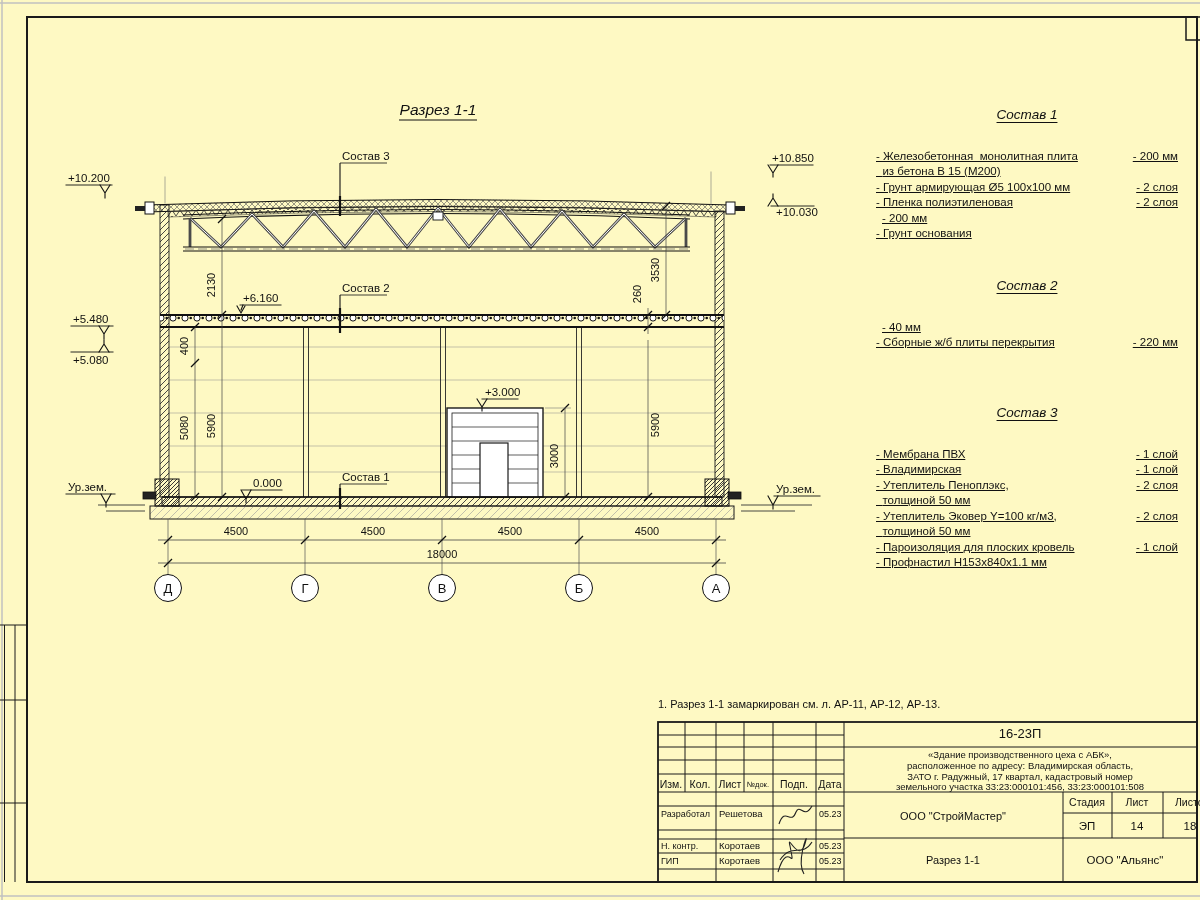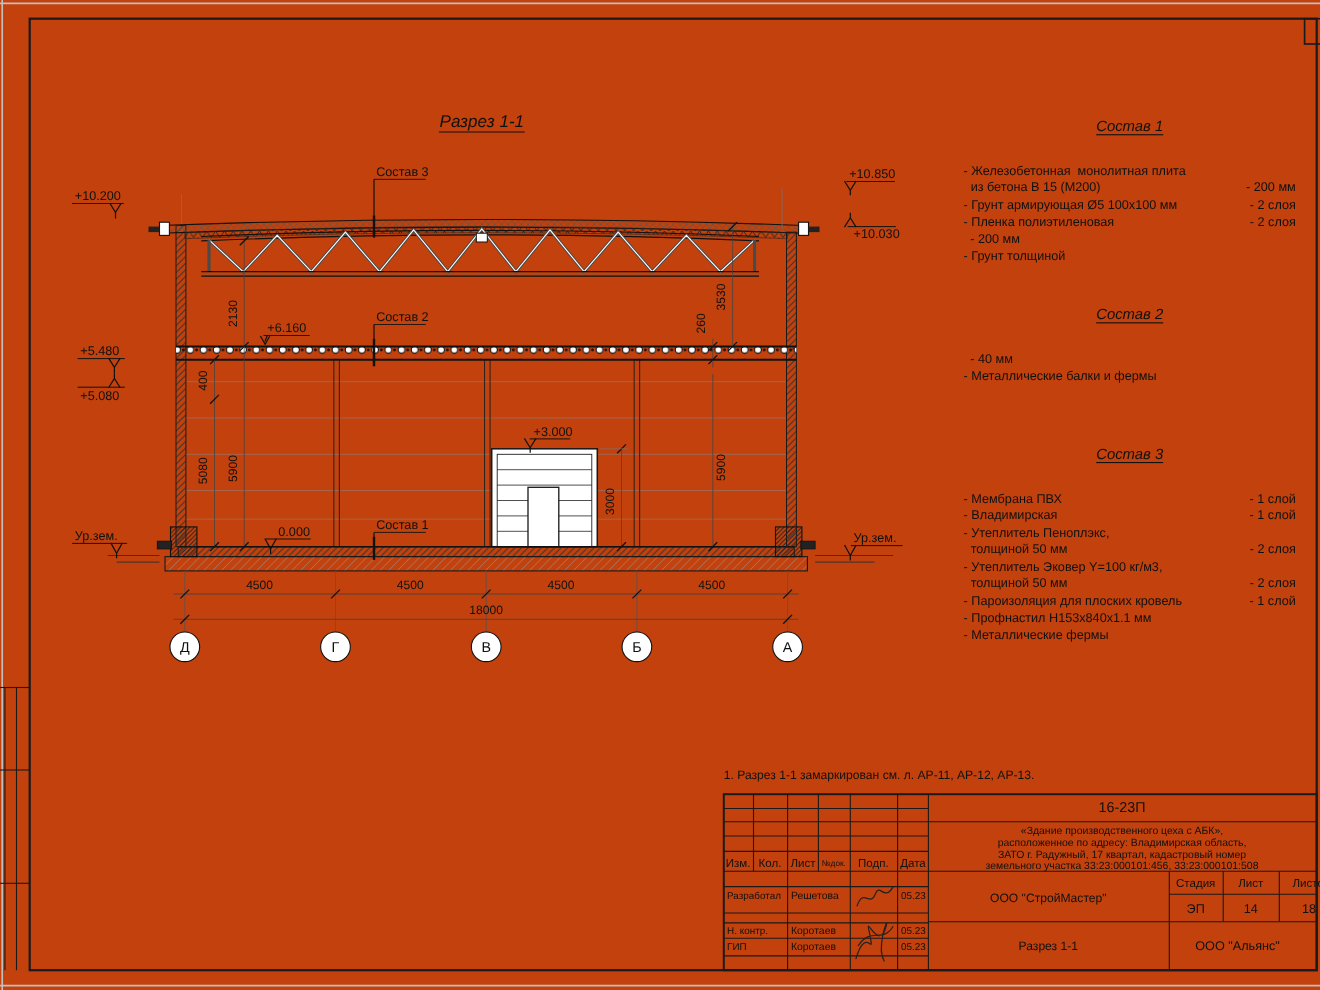--- a/index.html
+++ b/index.html
@@ -1,24 +1,24 @@
 <!DOCTYPE html>
 <html><head>
 <meta charset="utf-8">
 <style>
   html,body{margin:0;padding:0;background:#fff;}
-  .stage{position:relative;width:1200px;height:900px;background:#c2410c;overflow:hidden;
+  .stage{position:relative;width:1200px;height:900px;background:#fef9c3;overflow:hidden;
          font-family:"Liberation Sans",sans-serif;color:#111;}
   svg{position:absolute;left:0;top:0;font-family:"Liberation Sans",sans-serif;}
   svg text{fill:#111;}
   .legend{position:absolute;width:302px;font-size:11.5px;line-height:15.5px;color:#111;}
   .legend h3{margin:0 0 26px 0;font-size:13.5px;font-weight:normal;font-style:italic;
              text-align:center;}
   .legend h3 span{text-decoration:underline;text-underline-offset:3px;}
-  .lrow{display:flex;justify-content:space-between;align-items:flex-end;}
+  .lrow{display:flex;justify-content:space-between;text-decoration:underline;}
   .lname{white-space:pre-wrap;}
   .lval{white-space:nowrap;padding-left:6px;}
 </style>
 </head>
 <body>
 
 <div class="stage">
 
 <svg width="1200" height="900" viewBox="0 0 1200 900">
   <defs>
@@ -382,33 +382,33 @@
         <div class="lval">- 2 слоя</div>
       </div>
   <div class="lrow">
         <div class="lname">- Пленка полиэтиленовая</div>
         <div class="lval">-  2 слоя</div>
       </div>
   <div class="lrow">
         <div class="lval">- 200 мм</div>
       </div>
   <div class="lrow">
-        <div class="lname">- Грунт толщиной</div>
+        <div class="lname">- Грунт основания</div>
         <div class="lval"></div>
       </div>
 </div>
 
 <div class="legend" style="left:876px;top:278px;">
   <h3><span>Состав 2</span></h3>
   <div class="lrow">
         <div class="lval">- 40 мм</div>
       </div>
   <div class="lrow">
-        <div class="lname">- Металлические балки и фермы</div>
-        <div class="lval"></div>
+        <div class="lname">- Сборные ж/б плиты перекрытия</div>
+        <div class="lval">- 220 мм</div>
       </div>
 </div>
 
 <div class="legend" style="left:876px;top:405px;">
   <h3><span>Состав 3</span></h3>
   <div class="lrow">
         <div class="lname">- Мембрана ПВХ</div>
         <div class="lval">- 1 слой</div>
       </div>
   <div class="lrow">
@@ -426,19 +426,15 @@
         <div class="lval">- 2 слоя</div>
       </div>
   <div class="lrow">
         <div class="lname">- Пароизоляция для плоских кровель</div>
         <div class="lval">- 1 слой</div>
       </div>
   <div class="lrow">
         <div class="lname">- Профнастил Н153х840х1.1 мм</div>
         <div class="lval"></div>
       </div>
-  <div class="lrow">
-        <div class="lname">- Металлические фермы</div>
-        <div class="lval"></div>
-      </div>
 </div>
 
 </div>
 
 </body></html>

